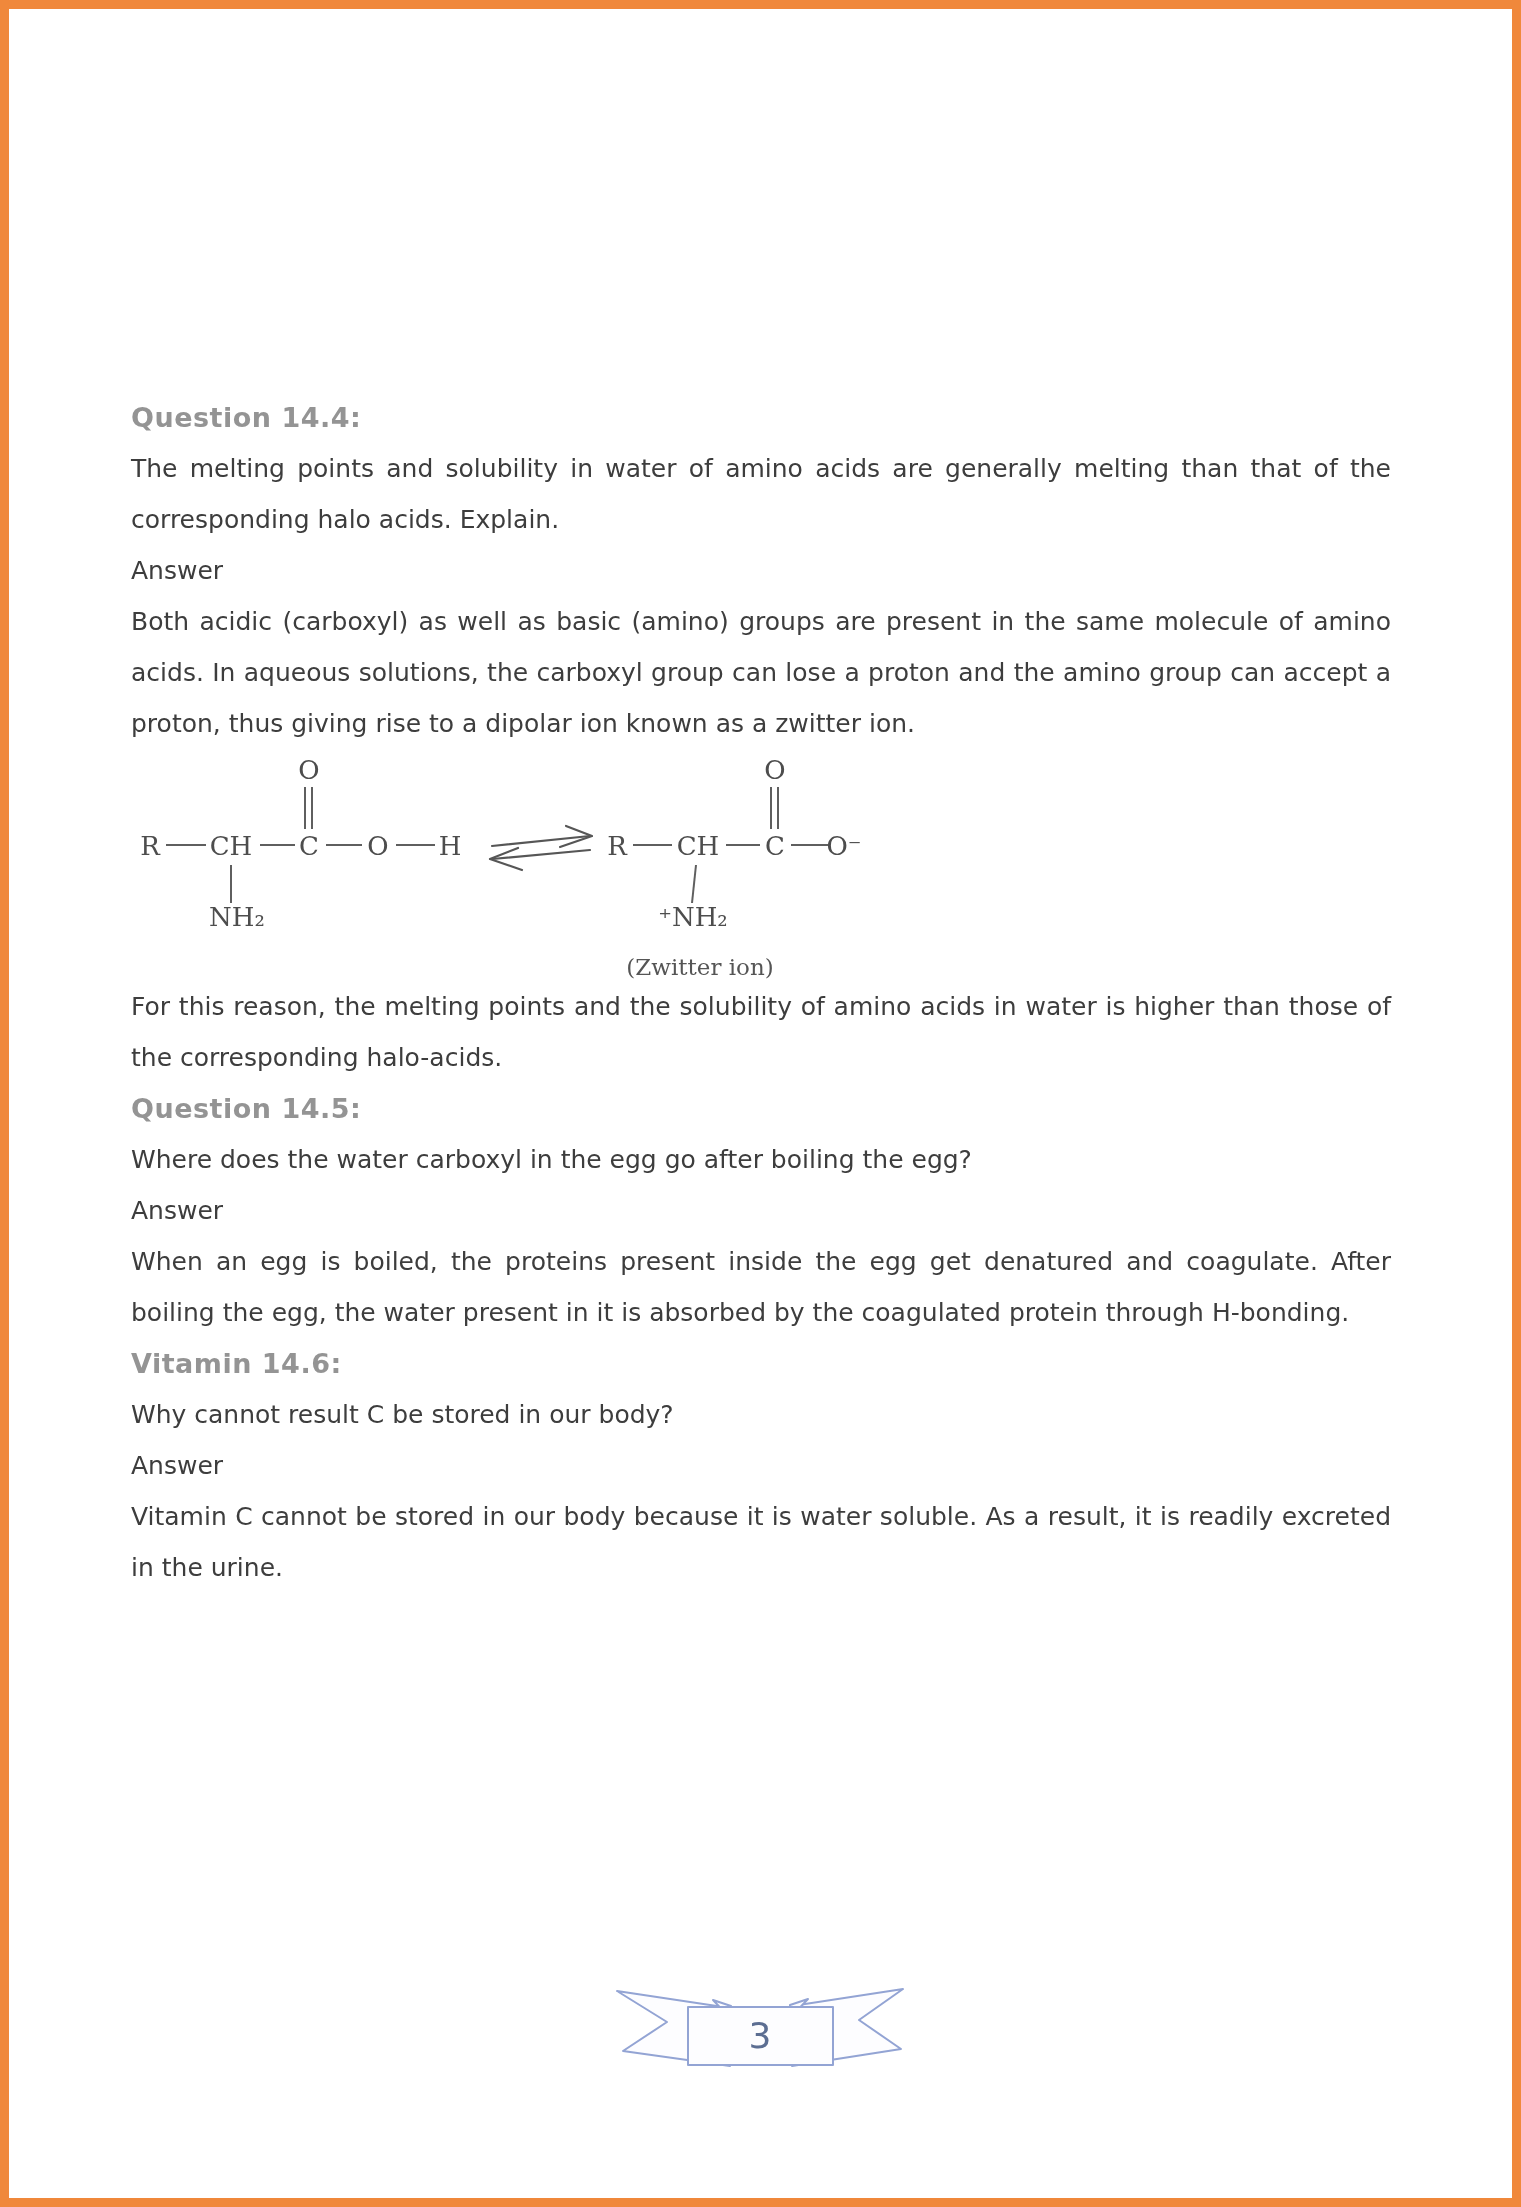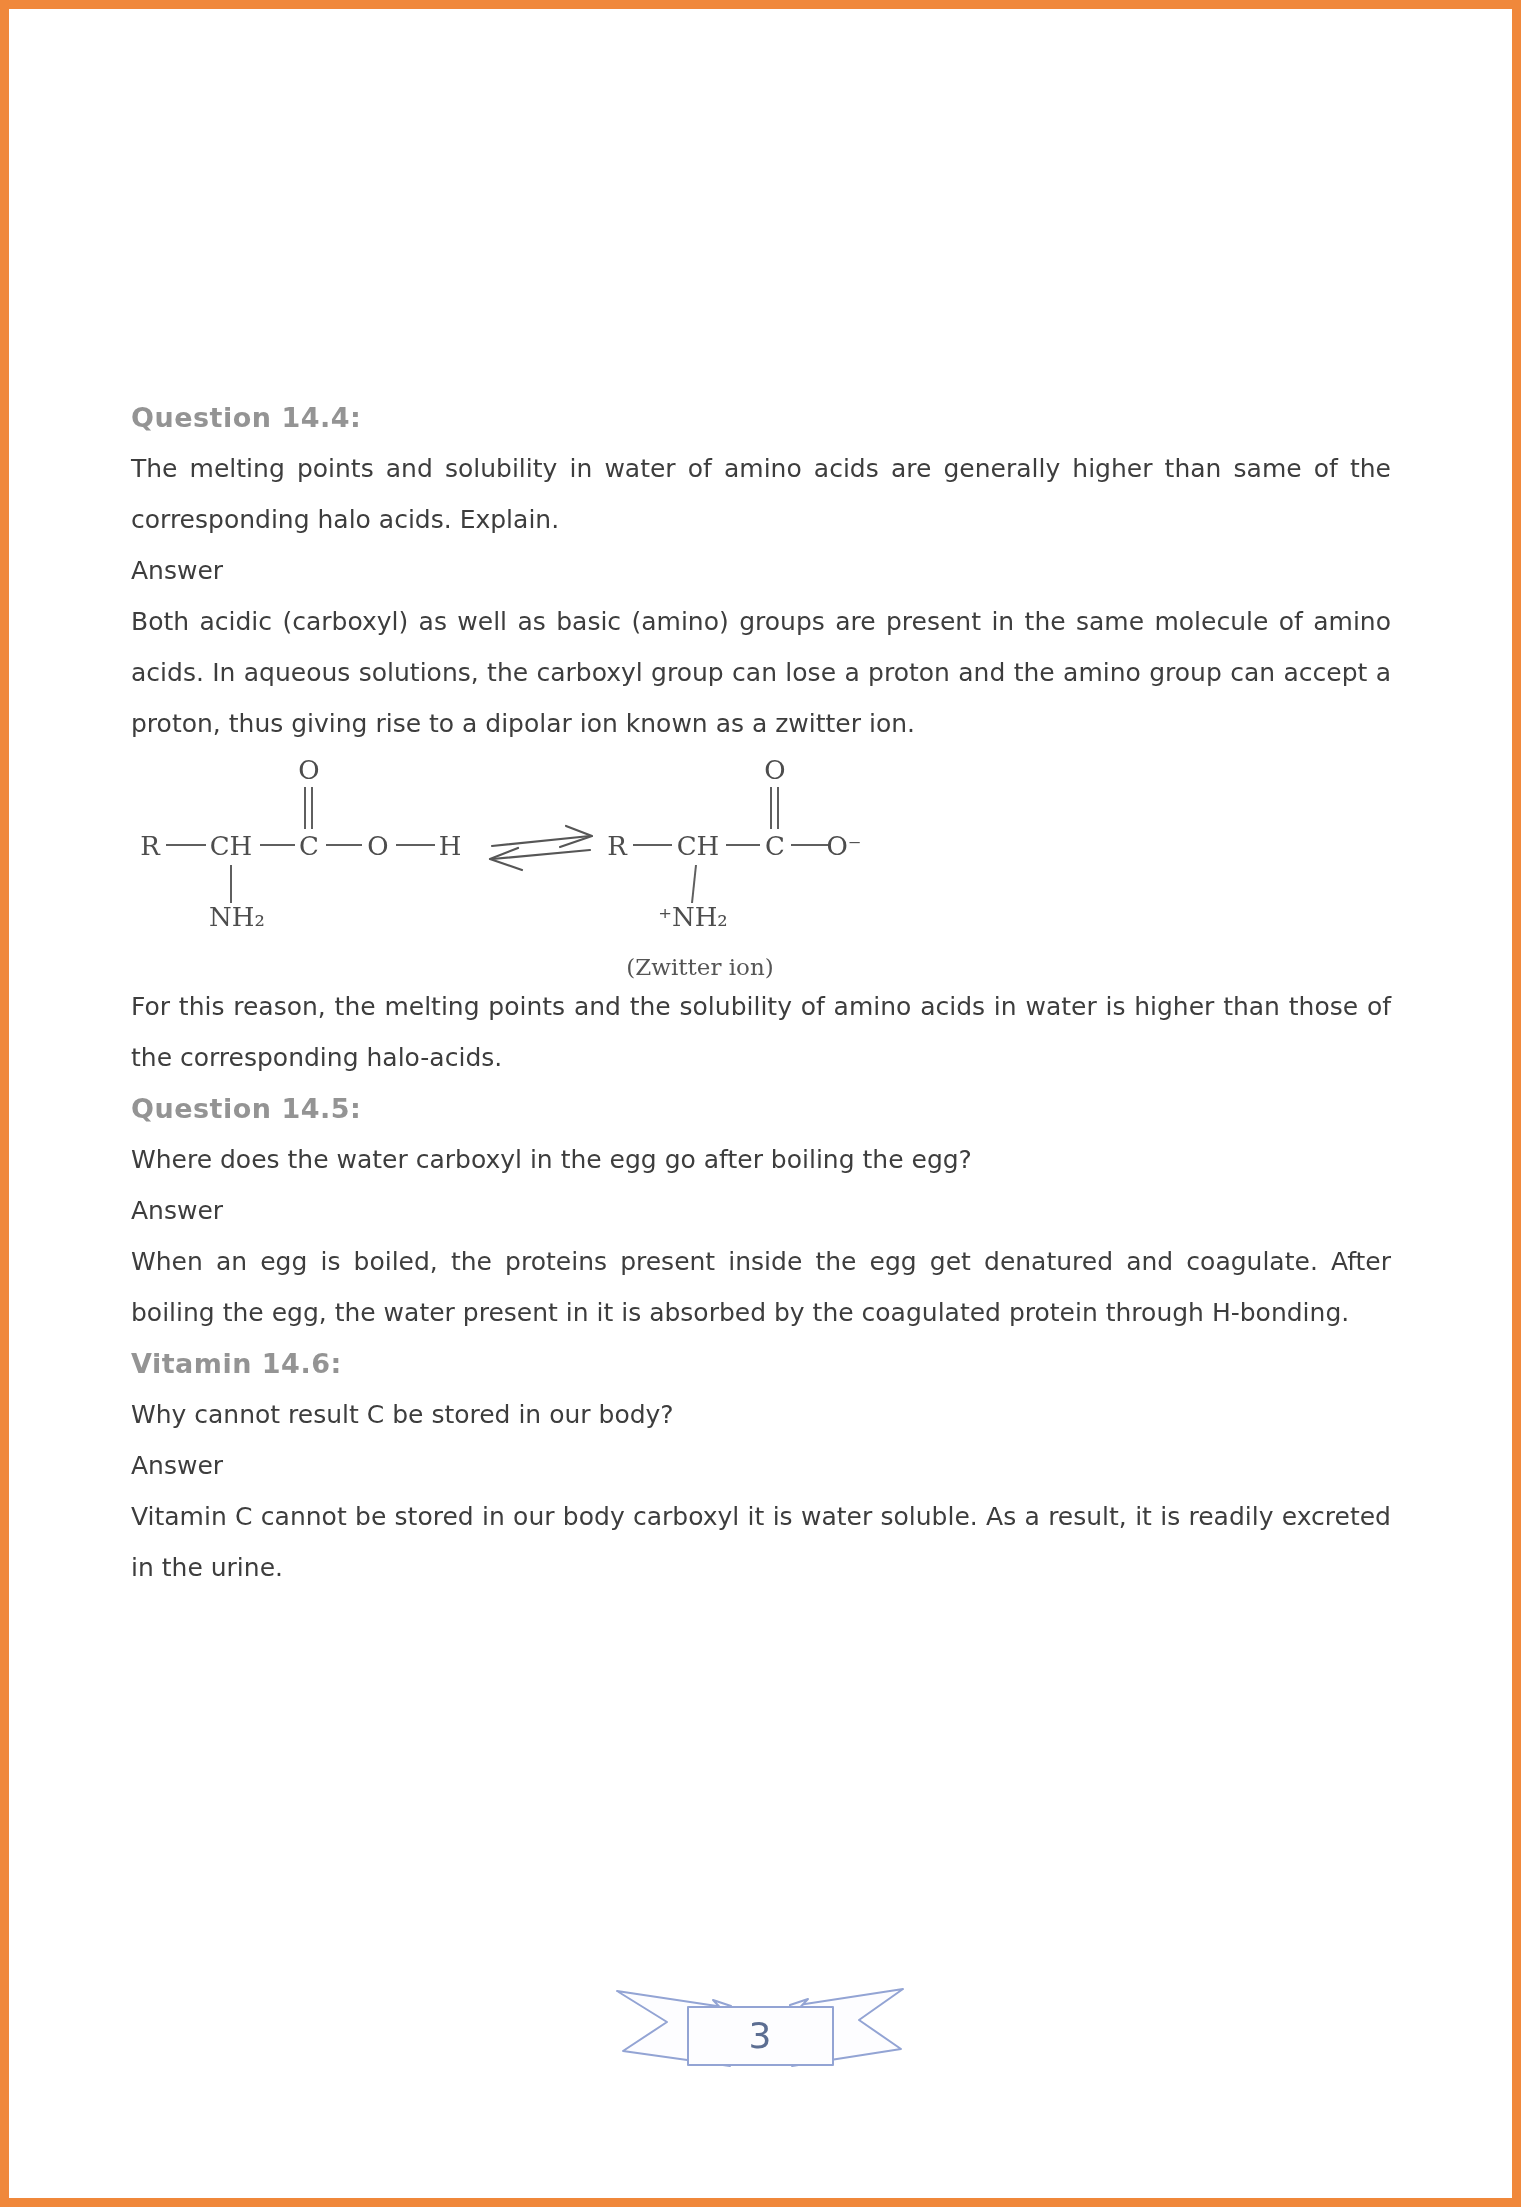--- a/index.html
+++ b/index.html
@@ -71,21 +71,21 @@
 </style>
 </head>
 <body>
 
 <div class="page-frame"></div>
 
 <div class="content">
 
   <section>
     <p class="q-heading">Question 14.4:</p>
-    <p>The melting points and solubility in water of amino acids are generally higher than same of the corresponding halo acids. Explain.</p>
+    <p>The melting points and solubility in water of amino acids are generally melting than that of the corresponding halo acids. Explain.</p>
     <p>Answer</p>
     <p>Both acidic (carboxyl) as well as basic (amino) groups are present in the same molecule of amino acids. In aqueous solutions, the carboxyl group can lose a proton and the amino group can accept a proton, thus giving rise to a dipolar ion known as a zwitter ion.</p>
 
     <div class="diagram-wrap">
       <svg width="800" height="232" viewBox="0 0 800 232">
 
         <text class="chem-atom" x="10" y="106" text-anchor="middle">R</text>
         <text class="chem-atom" x="91" y="106" text-anchor="middle">CH</text>
         <text class="chem-atom" x="169" y="106" text-anchor="middle">C</text>
         <text class="chem-atom" x="238" y="106" text-anchor="middle">O</text>
@@ -131,21 +131,21 @@
     <p class="q-heading sec-gap-2">Question 14.5:</p>
     <p>Where does the water carboxyl in the egg go after boiling the egg?</p>
     <p>Answer</p>
     <p>When an egg is boiled, the proteins present inside the egg get denatured and coagulate. After boiling the egg, the water present in it is absorbed by the coagulated protein through H-bonding.</p>
   </section>
 
   <section>
     <p class="q-heading sec-gap-3">Vitamin 14.6:</p>
     <p>Why cannot result C be stored in our body?</p>
     <p>Answer</p>
-    <p>Vitamin C cannot be stored in our body carboxyl it is water soluble. As a result, it is readily excreted in the urine.</p>
+    <p>Vitamin C cannot be stored in our body because it is water soluble. As a result, it is readily excreted in the urine.</p>
   </section>
 
 </div>
 
 <div class="ribbon">
   <svg width="292" height="84" viewBox="0 0 292 84">
     <polygon class="ribbon-shape" points="3,5 116,22 116,80 9,65 53,36"></polygon>
     <polygon class="ribbon-shape" points="289,3 178,20 178,80 287,63 245,34"></polygon>
     <polygon class="ribbon-shape" points="99,14 117,20 117,33"></polygon>
     <polygon class="ribbon-shape" points="194,13 176,19 176,32"></polygon>

